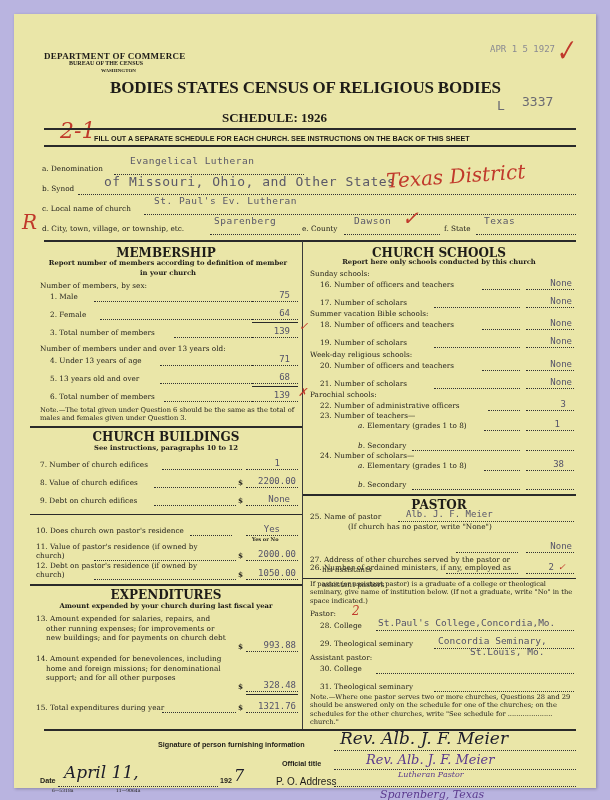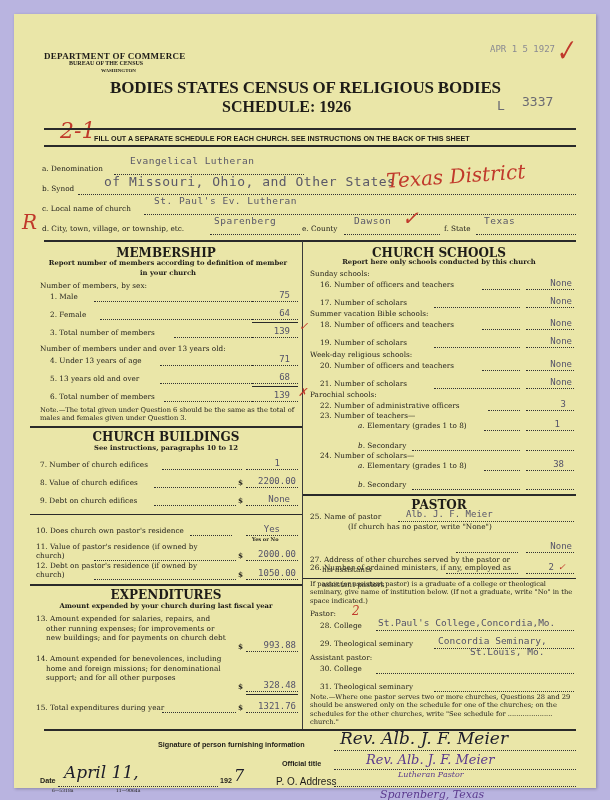--- a/index.html
+++ b/index.html
@@ -18,21 +18,21 @@
   .abs { position: absolute; }
   .tw { font-family: "DejaVu Sans Mono", monospace; color: #5a5868; letter-spacing: 0.5px; }
   .red { color: #c0392b; font-family: "DejaVu Serif", serif; font-style: italic; }
   .purple { color: #5b3a8e; font-family: "DejaVu Serif", serif; font-style: italic; }
   .ink { color: #1d1d2a; font-family: "DejaVu Serif", serif; font-style: italic; }
 
   .dept { font-family: "Liberation Serif", serif; font-weight: bold; font-size: 9px; letter-spacing: 0.3px; }
   .bureau { font-family: "Liberation Serif", serif; font-weight: bold; font-size: 6px; }
   .wash { font-family: "Liberation Serif", serif; font-weight: bold; font-size: 5px; }
   .title1 { font-family: "Liberation Serif", serif; font-weight: bold; font-size: 17px; letter-spacing: -0.2px; }
-  .title2 { font-family: "Liberation Serif", serif; font-weight: bold; font-size: 16px; }
+  .title2 { font-family: "Liberation Serif", serif; font-weight: bold; font-size: 13px; margin-top: 12px; }
   .instr { font-family: "Liberation Sans", sans-serif; font-weight: bold; font-size: 7.2px; }
   .stamp { font-family: "DejaVu Sans Mono", monospace; color: #8a8a92; font-size: 9px; }
   .stampnum { font-family: "DejaVu Sans Mono", monospace; color: #6a6a72; font-size: 13px; }
 
   .hr { position: absolute; background: #2a2a2a; }
   .vr { position: absolute; background: #3a3a3a; }
 
   .lbl { font-family: "DejaVu Serif", serif; font-size: 7.3px; white-space: nowrap; }
   .lbl-sm { font-family: "DejaVu Serif", serif; font-size: 6.6px; white-space: nowrap; }
   .sec { font-family: "DejaVu Serif", serif; font-weight: bold; font-size: 12px; text-align: center; }

